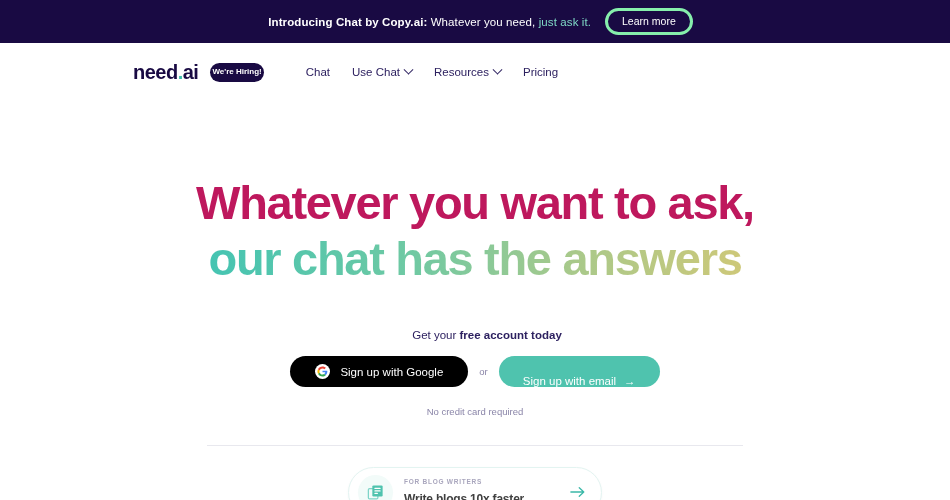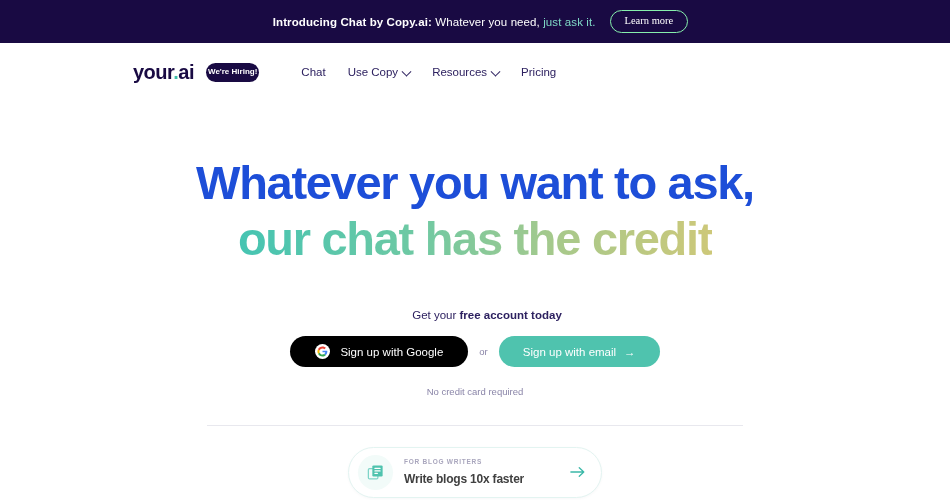--- a/index.html
+++ b/index.html
@@ -23,27 +23,27 @@
   }
   .banner-text {
     font-size: 11.5px;
     color: #ffffff;
     letter-spacing: .1px;
     white-space: nowrap;
   }
   .banner-text .strong { font-weight: 700; }
   .banner-text .accent { color: #7FD9C6; }
   .learn-more {
-    border: 1px solid #86efac;
+    border: 3px solid #86efac;
     color: #ffffff;
     background: transparent;
     border-radius: 20px;
     font-size: 10.5px;
     padding: 5px 14px 6px;
-    font-family: Liberation Serif, serif;
+    font-family: Liberation Sans, sans-serif;
     cursor: pointer;
     line-height: 1;
     white-space: nowrap;
   }
 
   
   .nav {
     height: 58px;
     display: flex;
     align-items: center;
@@ -72,21 +72,21 @@
   .nav-links {
     display: flex;
     align-items: center;
     gap: 22px;
     margin-left: 42px;
   }
   .nav-link {
     font-size: 11.5px;
     color: #2D2160;
     display: flex;
-    align-items: flex-end;
+    align-items: center;
     gap: 5px;
     cursor: pointer;
     white-space: nowrap;
   }
   .chev {
     width: 7px; height: 7px;
     border-right: 1.3px solid #2D2160;
     border-bottom: 1.3px solid #2D2160;
     transform: rotate(45deg) translate(-2px,-2px);
   }
@@ -109,23 +109,24 @@
     cursor: pointer;
     line-height: 1;
     white-space: nowrap;
   }
 
   
   .hero { text-align: center; padding-top: 58px; }
   .headline {
     font-size: 47px;
     font-weight: 700;
-    color: #1d4ed8;
+    color: #be185d;
     letter-spacing: -1.3px;
     line-height: 1.0;
+    margin-top: 20px;
   }
   .headline-line2 {
     font-size: 47px;
     font-weight: 700;
     letter-spacing: -1.3px;
     line-height: 1.0;
     margin-top: 9px;
     background: linear-gradient(90deg, #45C4B2 0%, #6FC9A3 38%, #A8C98B 68%, #CDC879 100%);
     -webkit-background-clip: text;
     background-clip: text;
@@ -176,21 +177,21 @@
   .or-text { font-size: 9.5px; color: #8A85A8; }
   .btn-email {
     background: #4FC3AE;
     color: #ffffff;
     border: none;
     border-radius: 24px;
     font-size: 11.5px;
     padding: 0 24px;
     height: 31px;
     display: flex;
-    align-items: center;
+    align-items: flex-end;
     gap: 8px;
     font-family: inherit;
     cursor: pointer;
     white-space: nowrap;
   }
   .no-cc {
     font-size: 9.5px;
     color: #8A85A8;
     margin-top: 19px;
   }
@@ -256,46 +257,46 @@
 
 <div class="banner">
   <div class="banner-text">
     <span class="strong">Introducing Chat by Copy.ai:</span><span> Whatever you need,</span><span class="accent"> just ask it.</span>
   </div>
   <button class="learn-more">Learn more</button>
 </div>
 
 <div class="nav">
   <div class="nav-left">
-    <div class="logo"><span>your</span><span class="dot">.</span><span>ai</span></div>
+    <div class="logo"><span>need</span><span class="dot">.</span><span>ai</span></div>
     <div class="hiring-badge">We're Hiring!</div>
   </div>
 
   <div class="nav-links">
     <div class="nav-link">
       <span>Chat</span>
     </div>
     <div class="nav-link">
-      <span>Use Copy</span>
+      <span>Use Chat</span>
       <span class="chev"></span>
     </div>
     <div class="nav-link">
       <span>Resources</span>
       <span class="chev"></span>
     </div>
     <div class="nav-link">
       <span>Pricing</span>
     </div>
   </div>
 
 </div>
 
 <div class="hero">
   <div class="headline">Whatever you want to ask,</div>
-  <div class="headline-line2">our chat has the credit</div>
+  <div class="headline-line2">our chat has the answers</div>
 
   <div class="cta-label">
     <span>Get your </span><b>free account today</b>
   </div>
 
   <div class="cta-row">
     <button class="btn-google">
       <span class="g-circle">
         <svg width="11" height="11" viewBox="0 0 48 48" aria-hidden="true">
           <path fill="#4285F4" d="M45.1 24.5c0-1.6-.1-2.8-.4-4H24v7.3h12.1c-.2 2-1.6 5-4.5 7l6.9 5.3c4.1-3.8 6.6-9.4 6.6-15.6z"></path>

